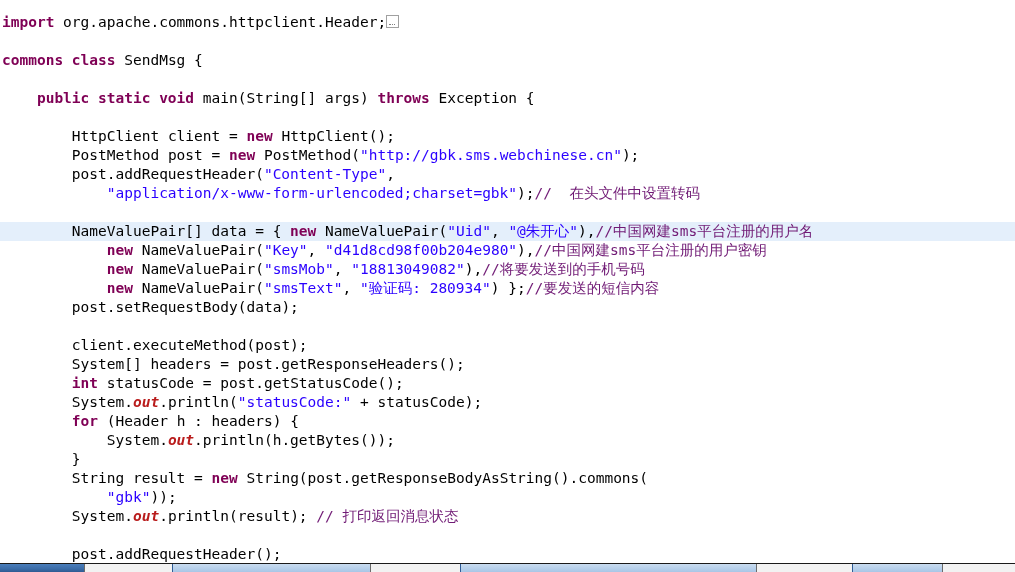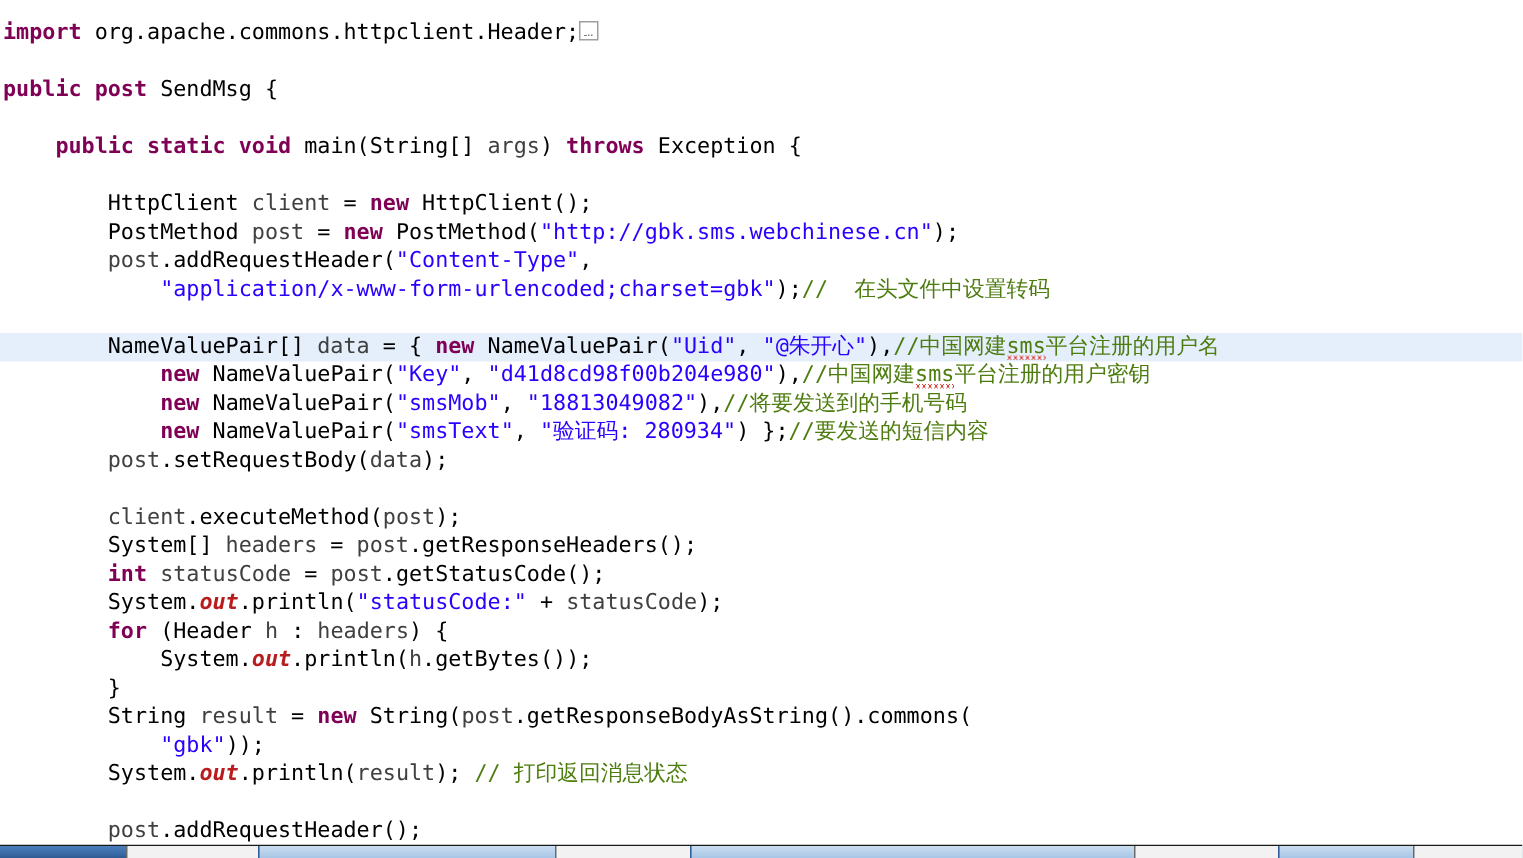--- a/index.html
+++ b/index.html
@@ -40,22 +40,22 @@
     padding-left: 2px;
   }
   .line.hl {
     background: #e4effb;
     margin-top: 19px;
   }
 
   
   .kw       { color: #7f0055; font-weight: bold; }
   .str      { color: #2a00ff; }
-  .cmt      { color: #4d7c0f; }
-  .ident    { color: #404040; }
+  .cmt      { color: #701a75; }
+  .ident    { color: #000000; }
   .statfld  { color: #b91c1c; font-weight: bold; font-style: italic; }
   .plain    { color: #000000; }
 
   
   .squig {
     position: relative;
     text-decoration: none;
   }
   .squig::after {
     content: "";
@@ -130,21 +130,21 @@
 </head>
 <body>
 
 <div id="editor">
   <div class="code-area">
 
     <div class="line"><span class="kw">import</span><span class="plain"> org.apache.commons.httpclient.Header;</span><span class="boxglyph"></span></div>
 
     <div class="line">&nbsp;</div>
 
-    <div class="line"><span class="kw">public post</span><span class="plain"> SendMsg {</span></div>
+    <div class="line"><span class="kw">commons class</span><span class="plain"> SendMsg {</span></div>
 
     <div class="line">&nbsp;</div>
 
     <div class="line"><span class="plain">    </span><span class="kw">public static void</span><span class="plain"> main(String[] </span><span class="ident">args</span><span class="plain">) </span><span class="kw">throws</span><span class="plain"> Exception {</span></div>
 
     <div class="line">&nbsp;</div>
 
     <div class="line"><span class="plain">        HttpClient </span><span class="ident">client</span><span class="plain"> = </span><span class="kw">new</span><span class="plain"> HttpClient();</span></div>
 
     <div class="line"><span class="plain">        PostMethod </span><span class="ident">post</span><span class="plain"> = </span><span class="kw">new</span><span class="plain"> PostMethod(</span><span class="str">"http://gbk.sms.webchinese.cn"</span><span class="plain">);</span></div>

